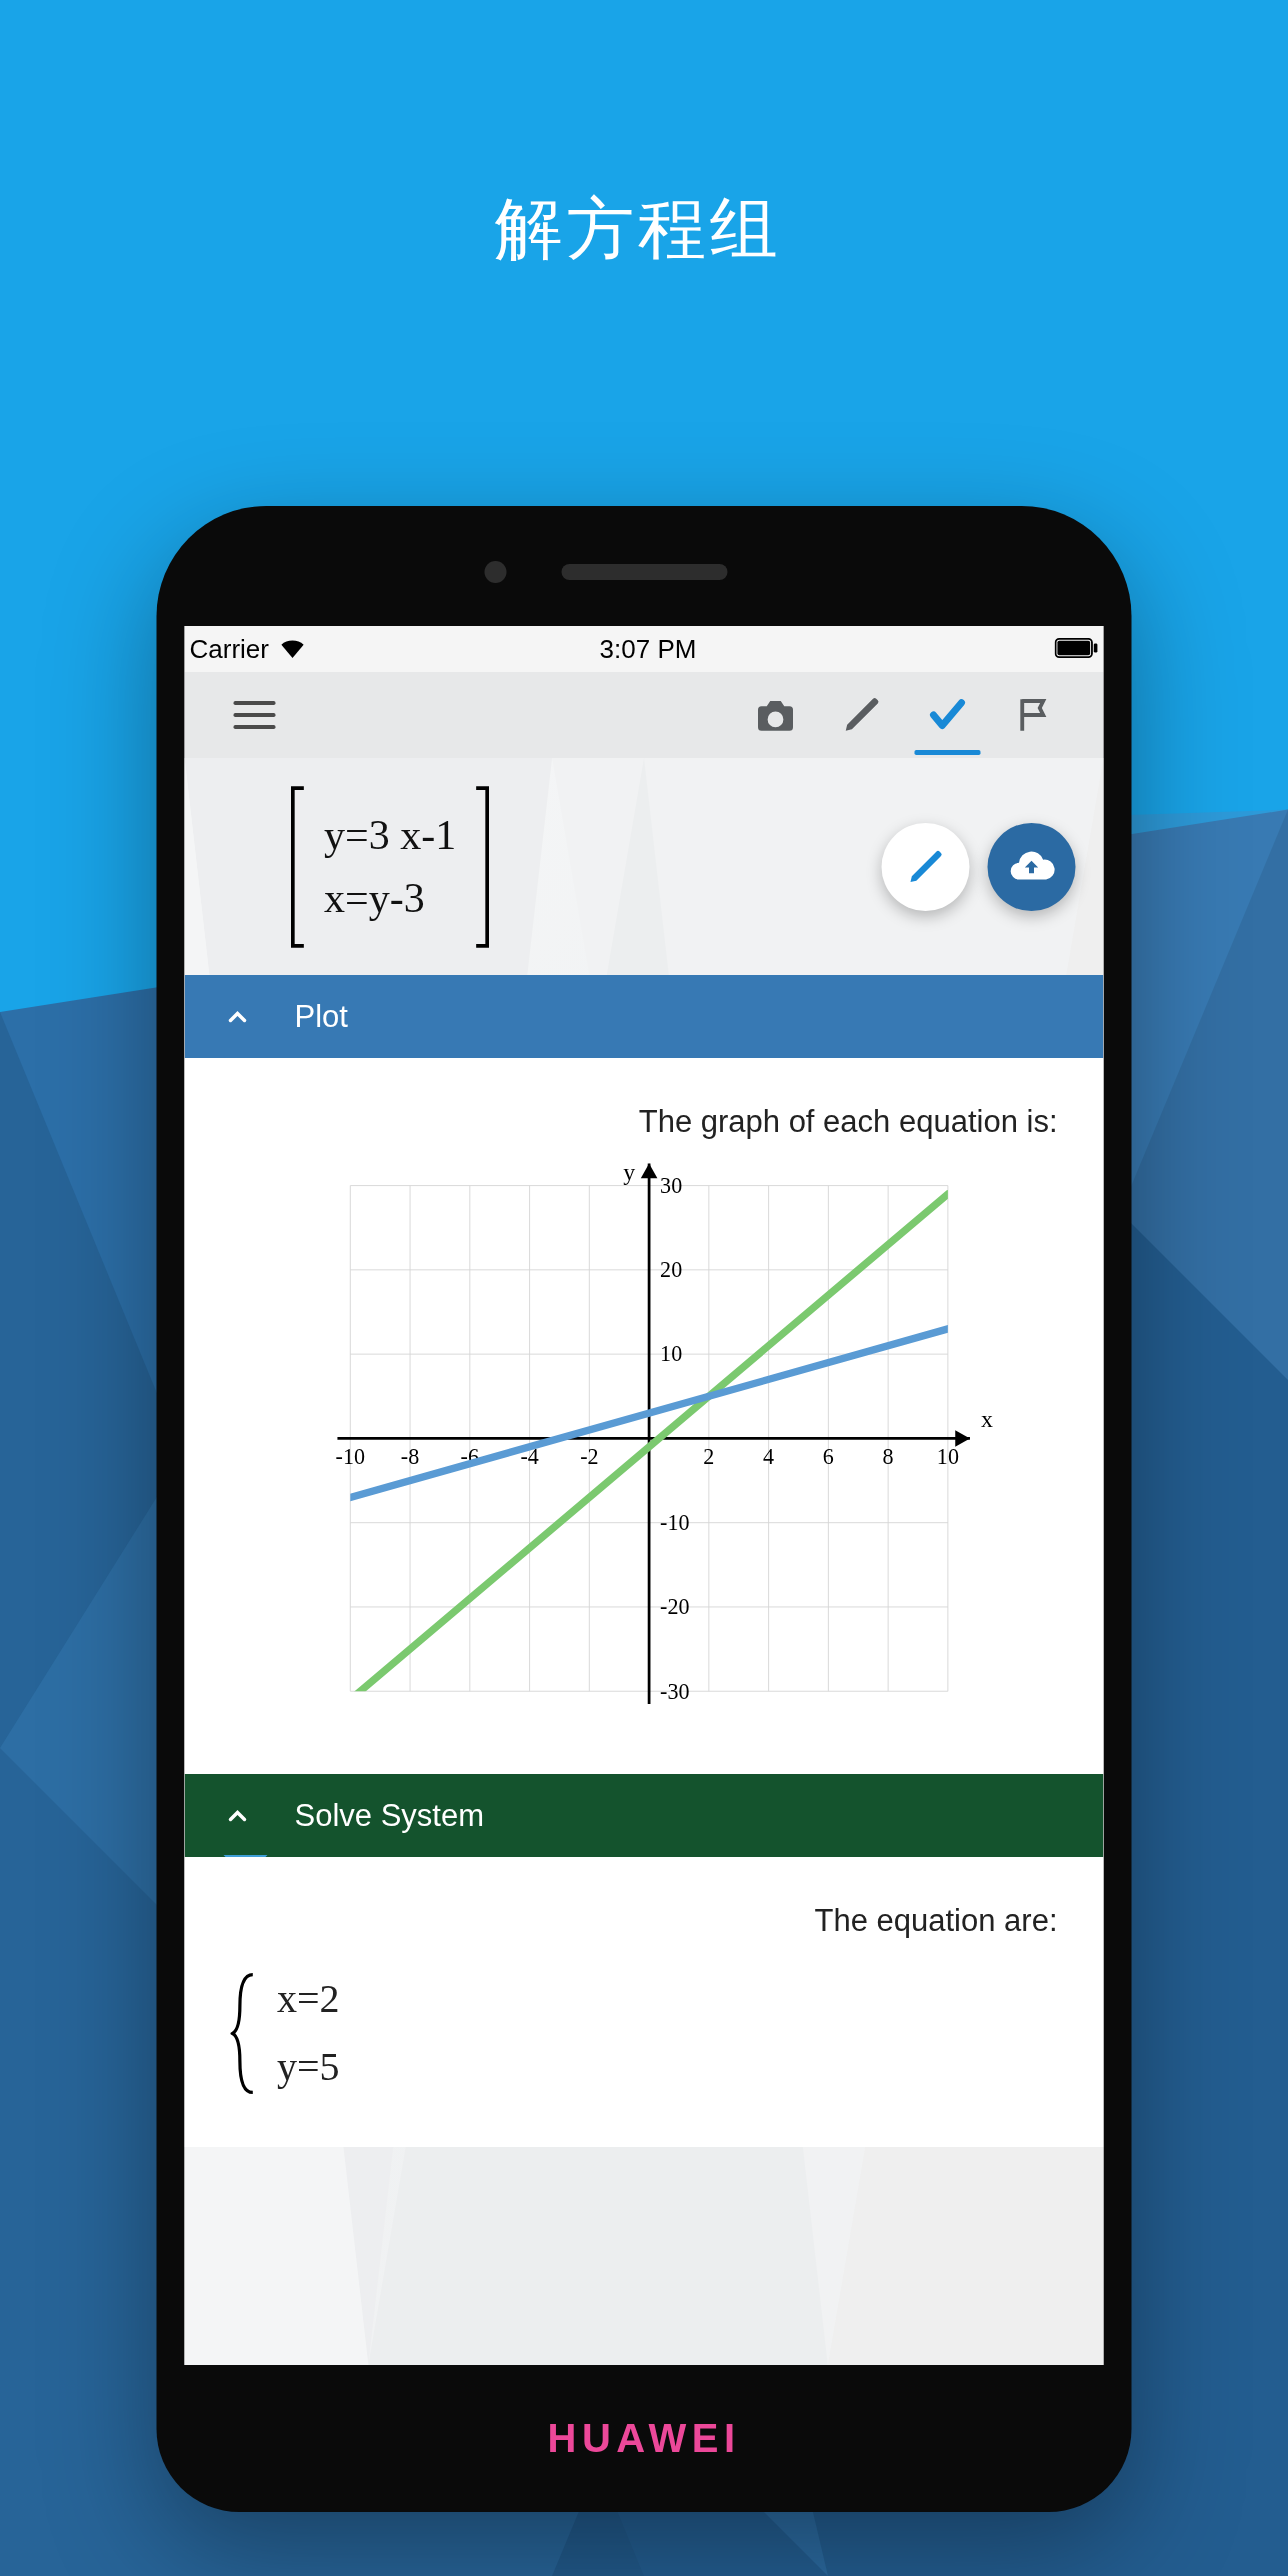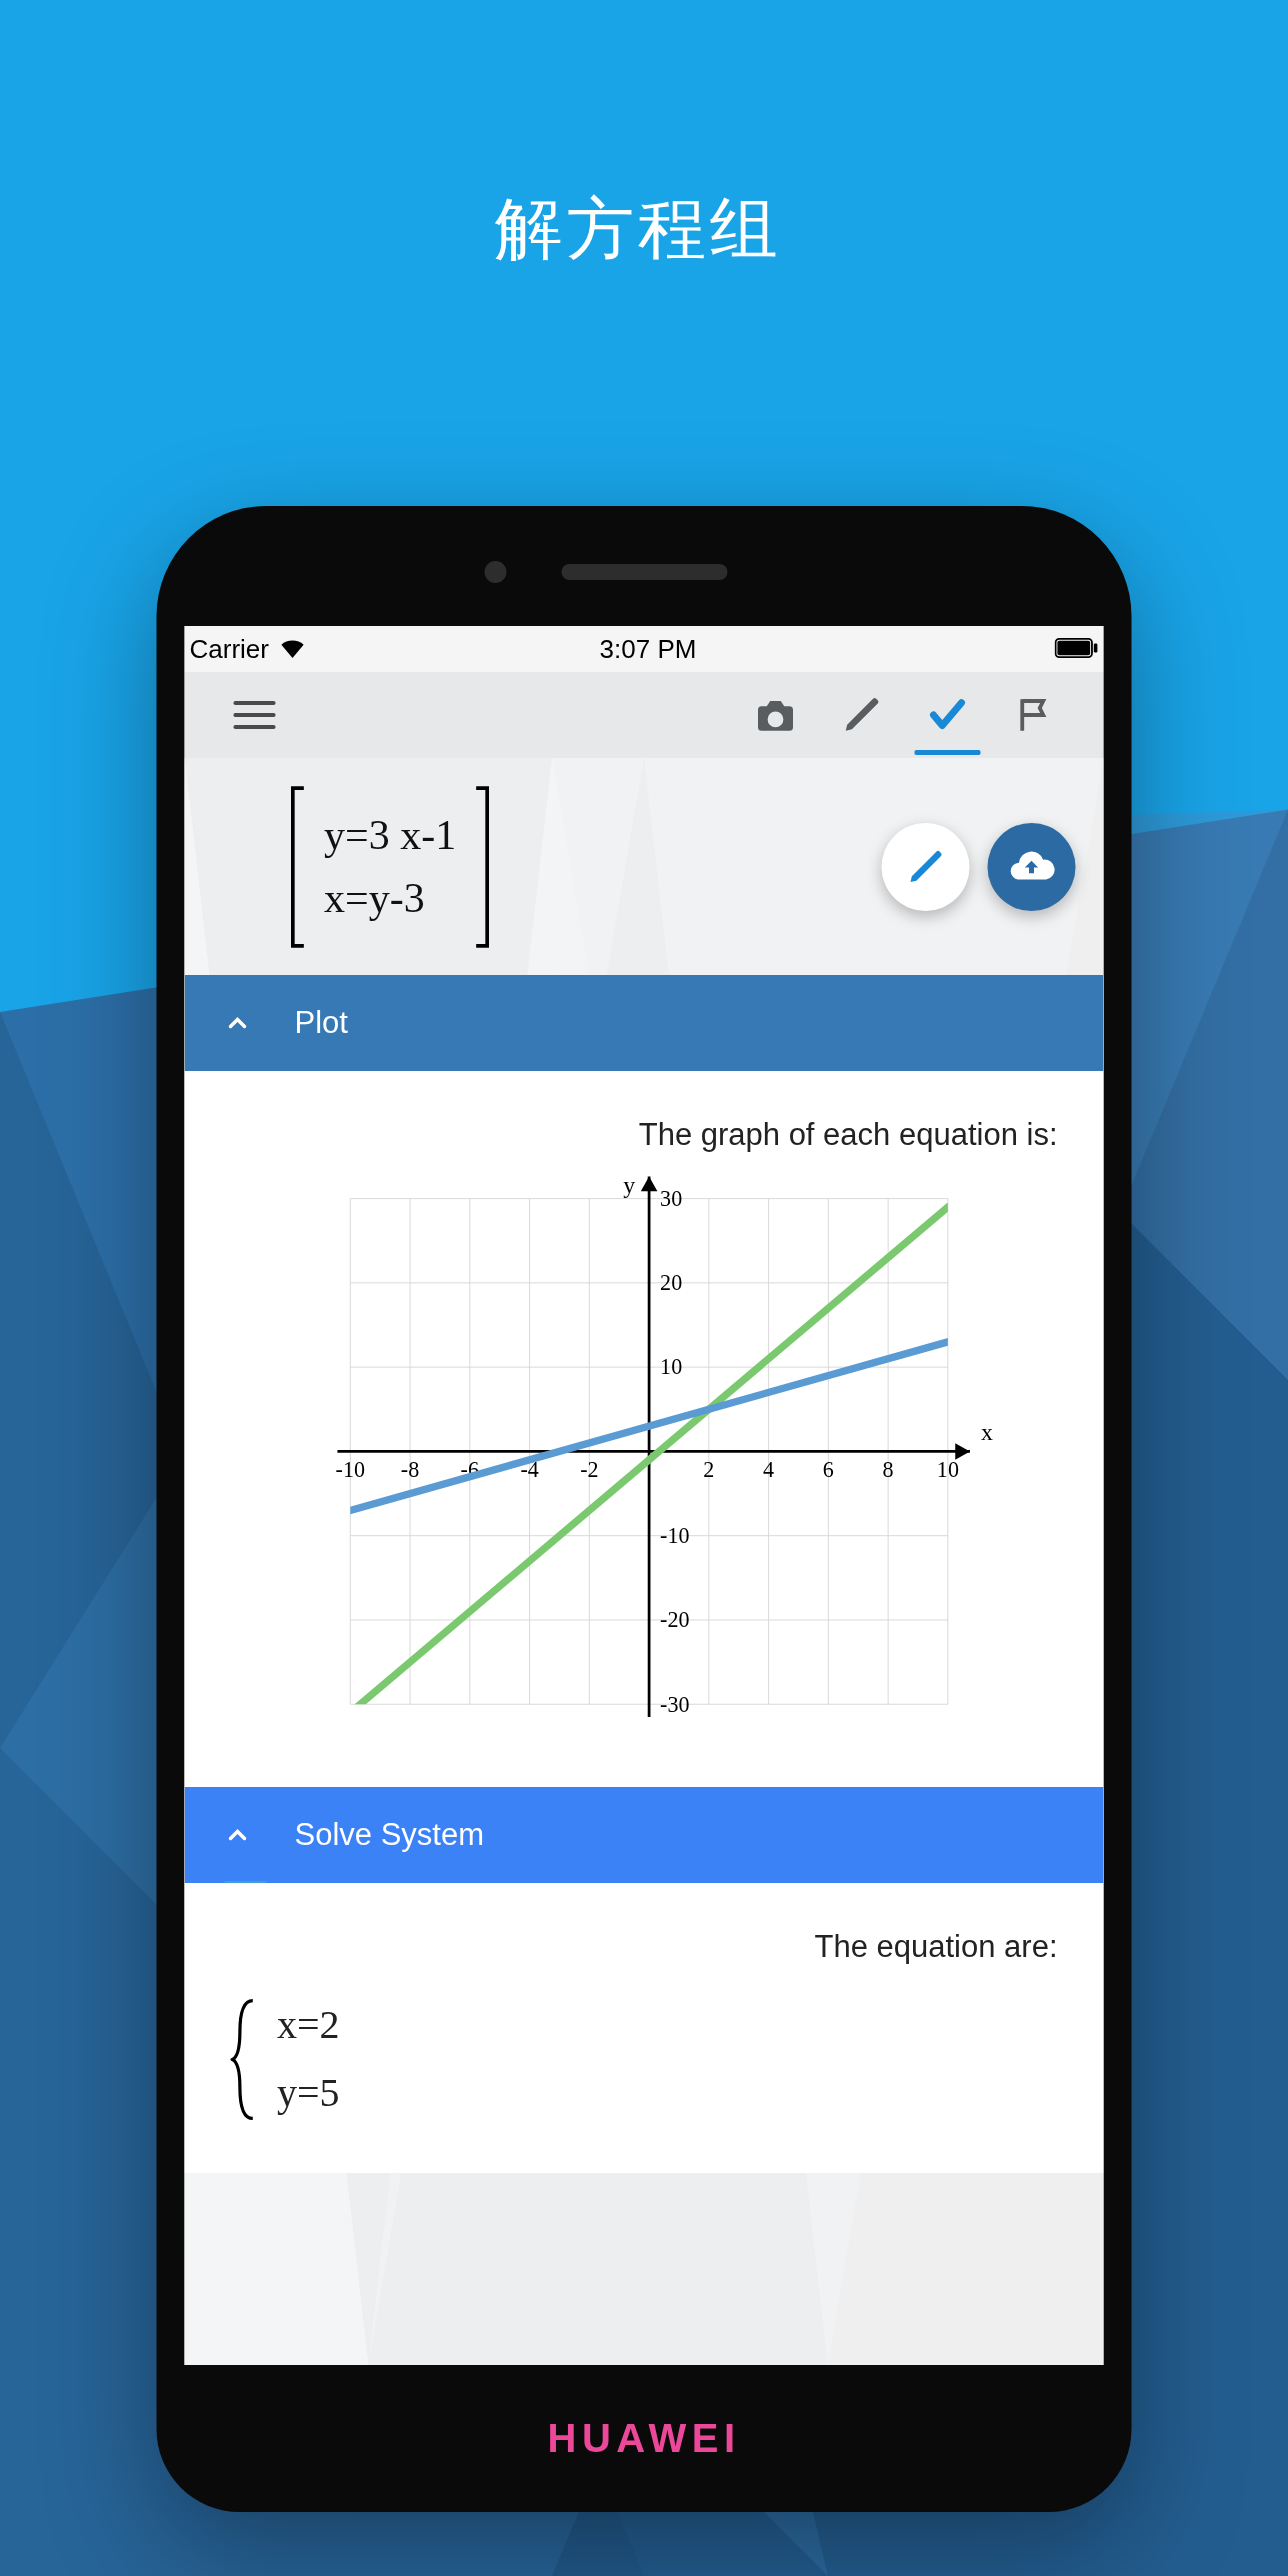--- a/index.html
+++ b/index.html
@@ -147,31 +147,31 @@
   }
   .fab {
     width: 88px; height: 88px;
     border-radius: 50%;
     display: flex; align-items:center; justify-content:center;
     box-shadow: 0 5.5px 14.7px rgba(0,0,0,0.25);
   }
   .fab-white { background:#fff; }
   .fab-blue { background:#2b6aa3; }
   .section-header {
-    height: 96px;
+    height: 83px;
     display:flex;
     align-items:center;
     color:#fff;
     font-size: 31px;
     font-weight: 400;
     padding-left: 33px;
     position:relative;
   }
   .sh-dark { background:#3779b4; }
-  .sh-light { background:#3b82f6;text-align:center; }
+  .sh-light { background:#14532d;text-align:center; }
   .chevron-box {
     width: 40px; height:40px;
     display:flex; align-items:center; justify-content:center;
     margin-right: 37px;
   }
   .notch-tri {
     position:absolute;
     bottom:-20px;
     left: 39px;
     width:0;height:0;

